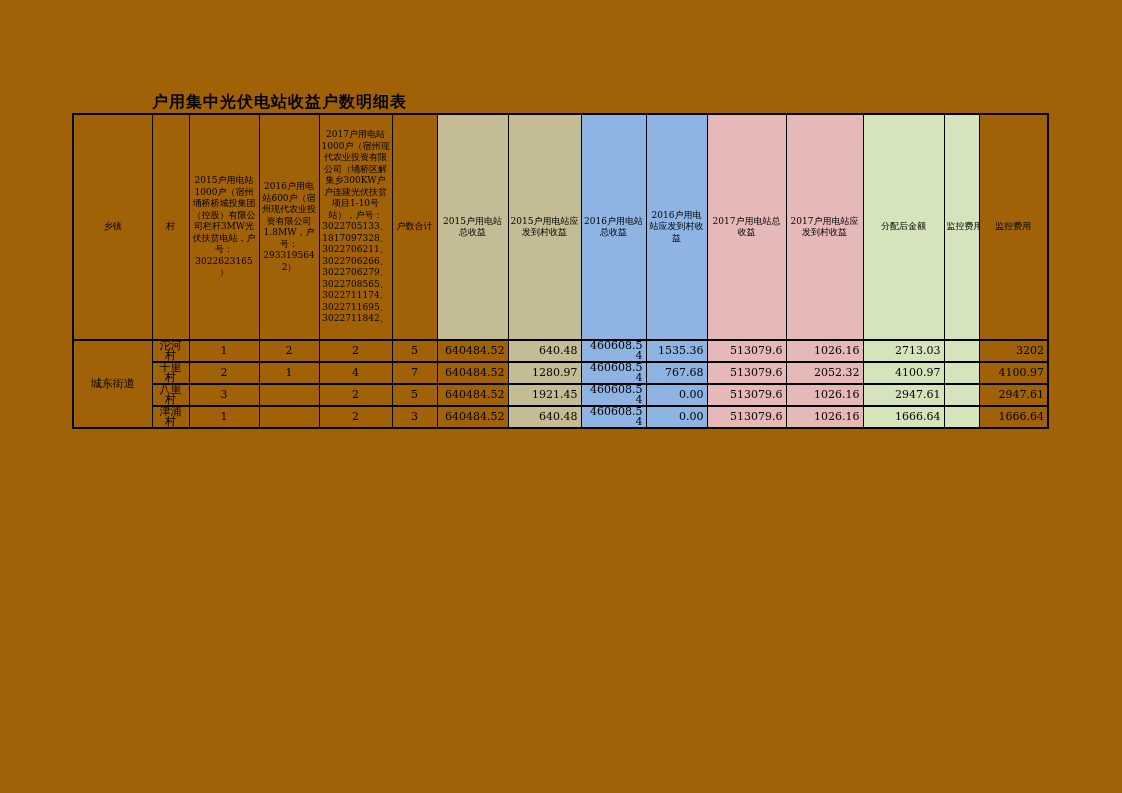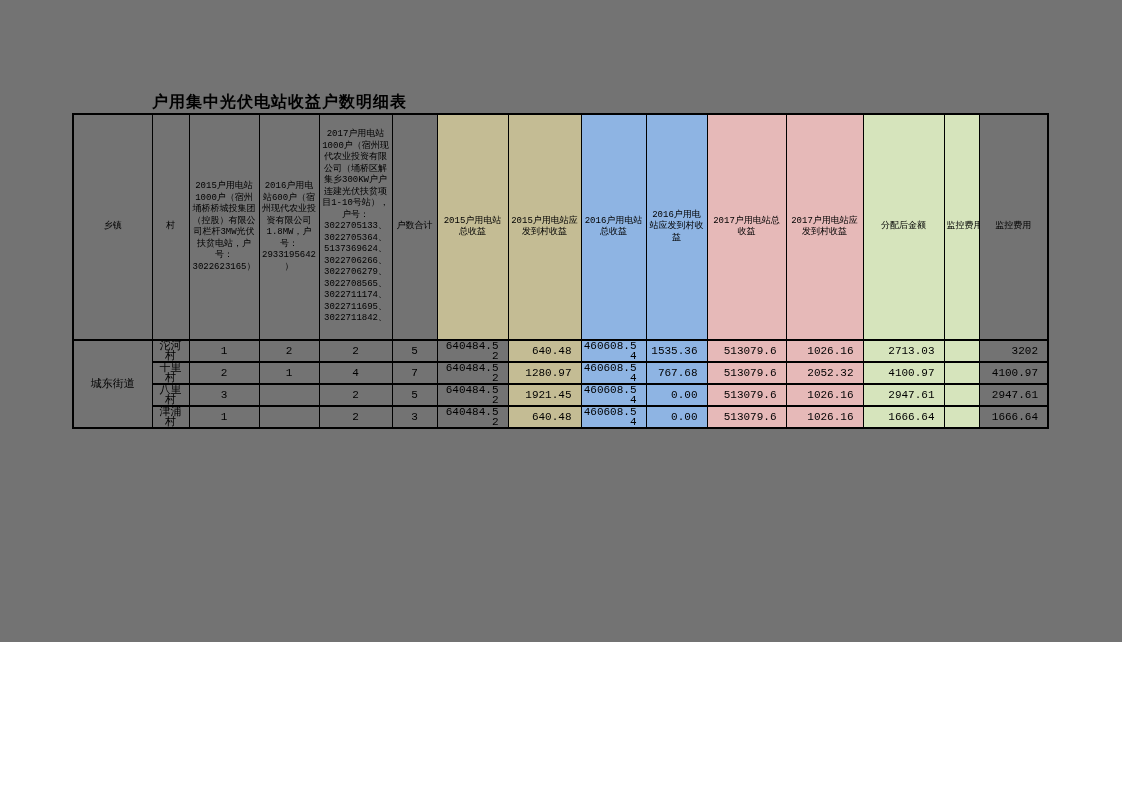--- a/index.html
+++ b/index.html
@@ -5,24 +5,23 @@
   html, body {
     margin: 0;
     padding: 0;
     background: #ffffff;
     font-family: "DejaVu Serif", "Liberation Serif", serif;
     color: #000;
   }
   .sheet {
     position: relative;
     width: 1122px;
-    height: 642px;
-    background: #737373;
+    height: 793px;
+    background: #a16207;
     overflow: hidden;
-    font-family: Liberation Mono, monospace;
   }
   .sheet-title {
     position: absolute;
     top: 92px;
     font-size: 16px;
     font-weight: bold;
     letter-spacing: 1px;
     white-space: nowrap;
   }
   .title-left  { left: 152px; }
@@ -59,21 +58,21 @@
   .h-income   { font-weight: bold; font-size: 9.5px; line-height: 13px; }
   .h-small    { font-size: 9px; }
   .h-tiny     { font-size: 8.5px; white-space: nowrap; }
   .nowrap     { white-space: nowrap; margin-left: 16px; }
 
   .bg-khaki { background: #C4BC94; margin-top: 12px; }
   .bg-blue  { background: #8EB4E3; }
   .bg-pink  { background: #E6B9B8; }
   .bg-green { background: #D6E4BC; }
 
-  td.num   { text-align: right; padding-right: 9px; }
+  td.num   { text-align: right; padding-right: 3px; }
   td.mid   { text-align: center; }
   td.township-cell { font-size: 10px; }
   td.village-cell  { font-size: 10px; }
 </style>
 </head>
 <body>
 
 <div class="sheet">
 
   <div class="sheet-title title-left">户用集中光伏电站收益户数明细表</div>
@@ -97,21 +96,21 @@
         <col style="width:35px">
         <col style="width:69px">
     </colgroup>
 
     <tbody>
         <tr class="header-row">
       <th class="h-simple">乡镇</th>
       <th class="h-simple">村</th>
       <th class="h-long">2015户用电站1000户（宿州埇桥桥城投集团（控股）有限公司栏杆3MW光伏扶贫电站，户号：3022623165）</th>
       <th class="h-long">2016户用电站600户（宿州现代农业投资有限公司1.8MW，户号：2933195642）</th>
-      <th class="h-long h-long-top">2017户用电站1000户（宿州现代农业投资有限公司（埇桥区解集乡300KW户户连建光伏扶贫项目1-10号站），户号：3022705133、3022705364、5137369624、3022706266、3022706279、3022708565、3022711174、3022711695、3022711842、</th>
+      <th class="h-long h-long-top">2017户用电站1000户（宿州现代农业投资有限公司（埇桥区解集乡300KW户户连建光伏扶贫项目1-10号站），户号：3022705133、1817097328、3022706211、3022706266、3022706279、3022708565、3022711174、3022711695、3022711842、</th>
       <th class="h-small nowrap">户数合计</th>
       <th class="h-income bg-khaki">2015户用电站总收益</th>
       <th class="h-income bg-khaki">2015户用电站应发到村收益</th>
       <th class="h-income bg-blue">2016户用电站总收益</th>
       <th class="h-income bg-blue">2016户用电站应发到村收益</th>
       <th class="h-income bg-pink">2017户用电站总收益</th>
       <th class="h-income bg-pink">2017户用电站应发到村收益</th>
       <th class="h-small bg-green">分配后金额</th>
       <th class="h-tiny bg-green">监控费用</th>
       <th class="h-small">监控费用</th>

